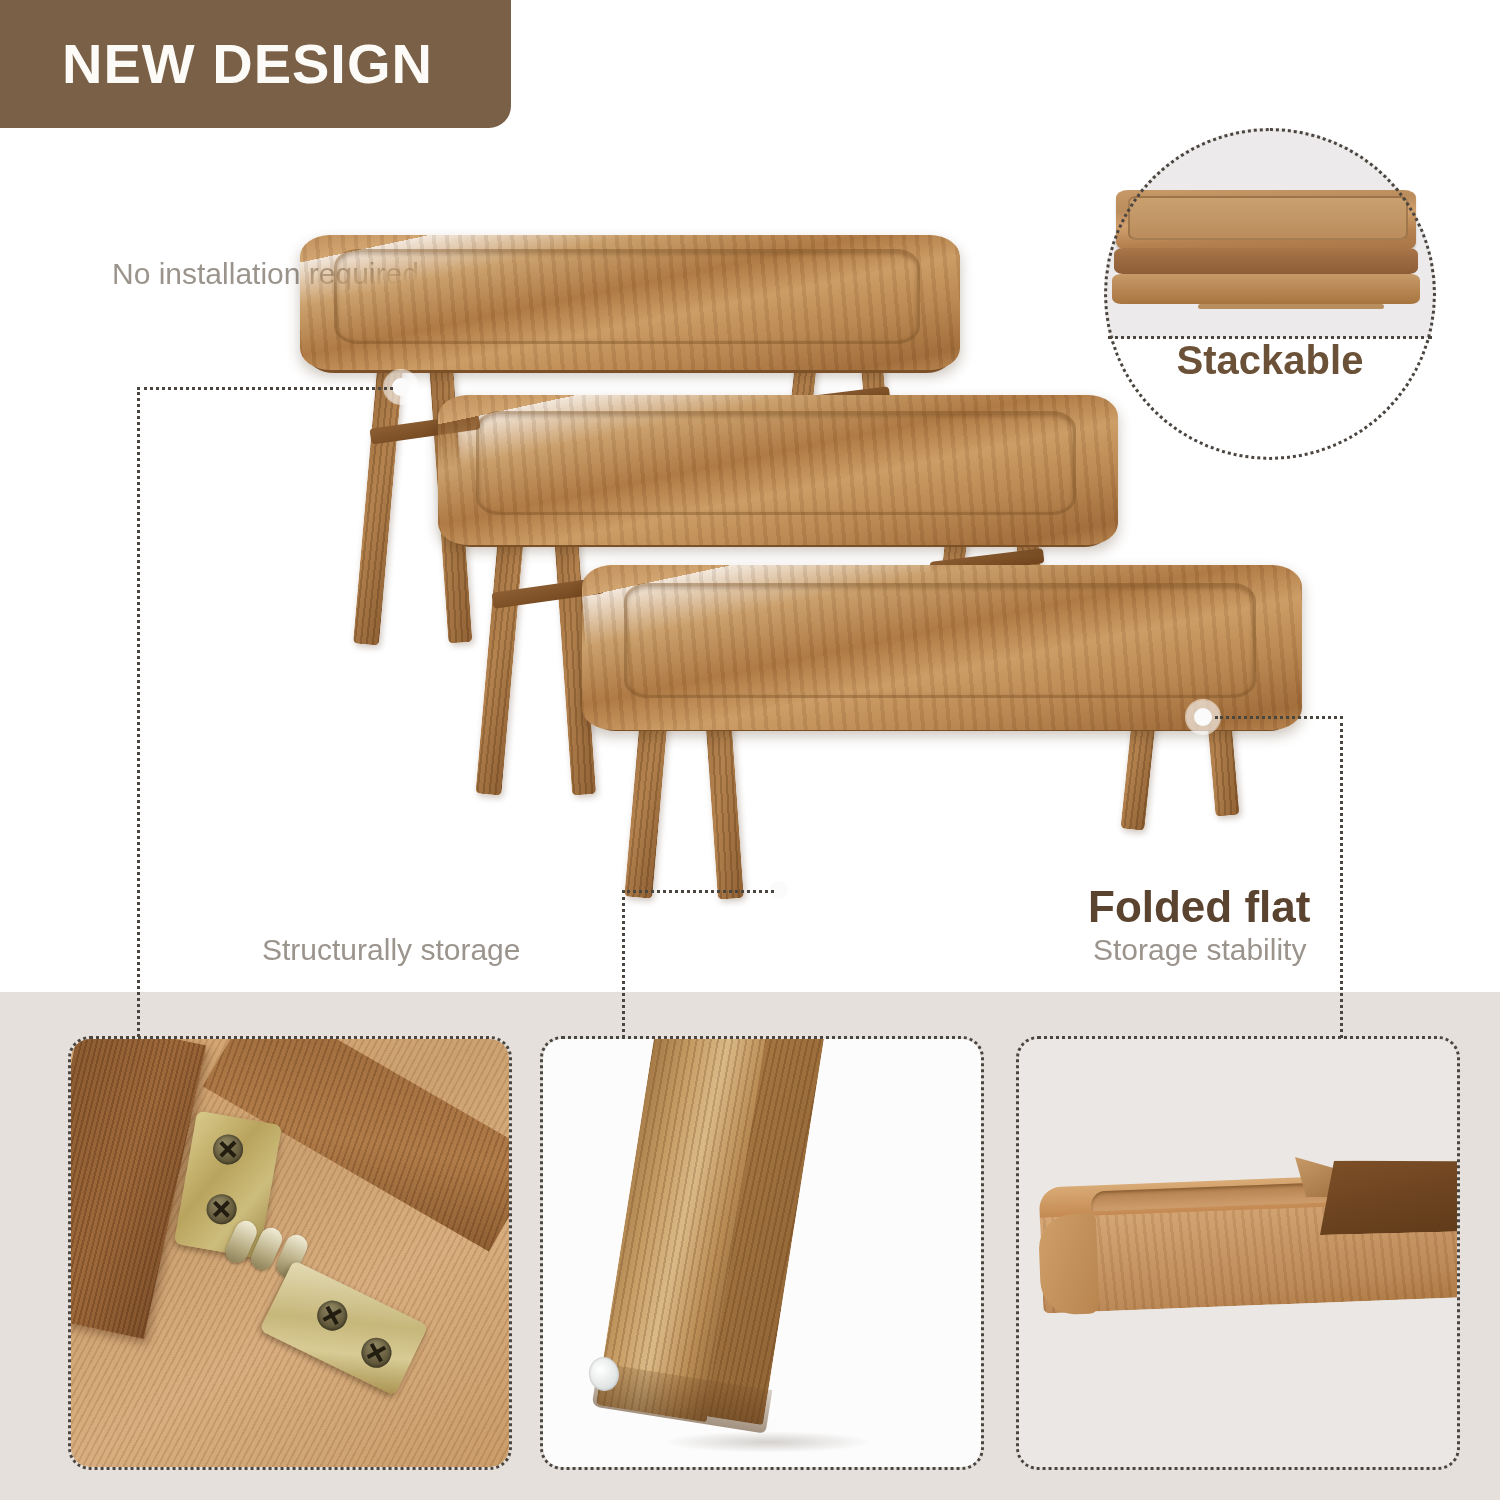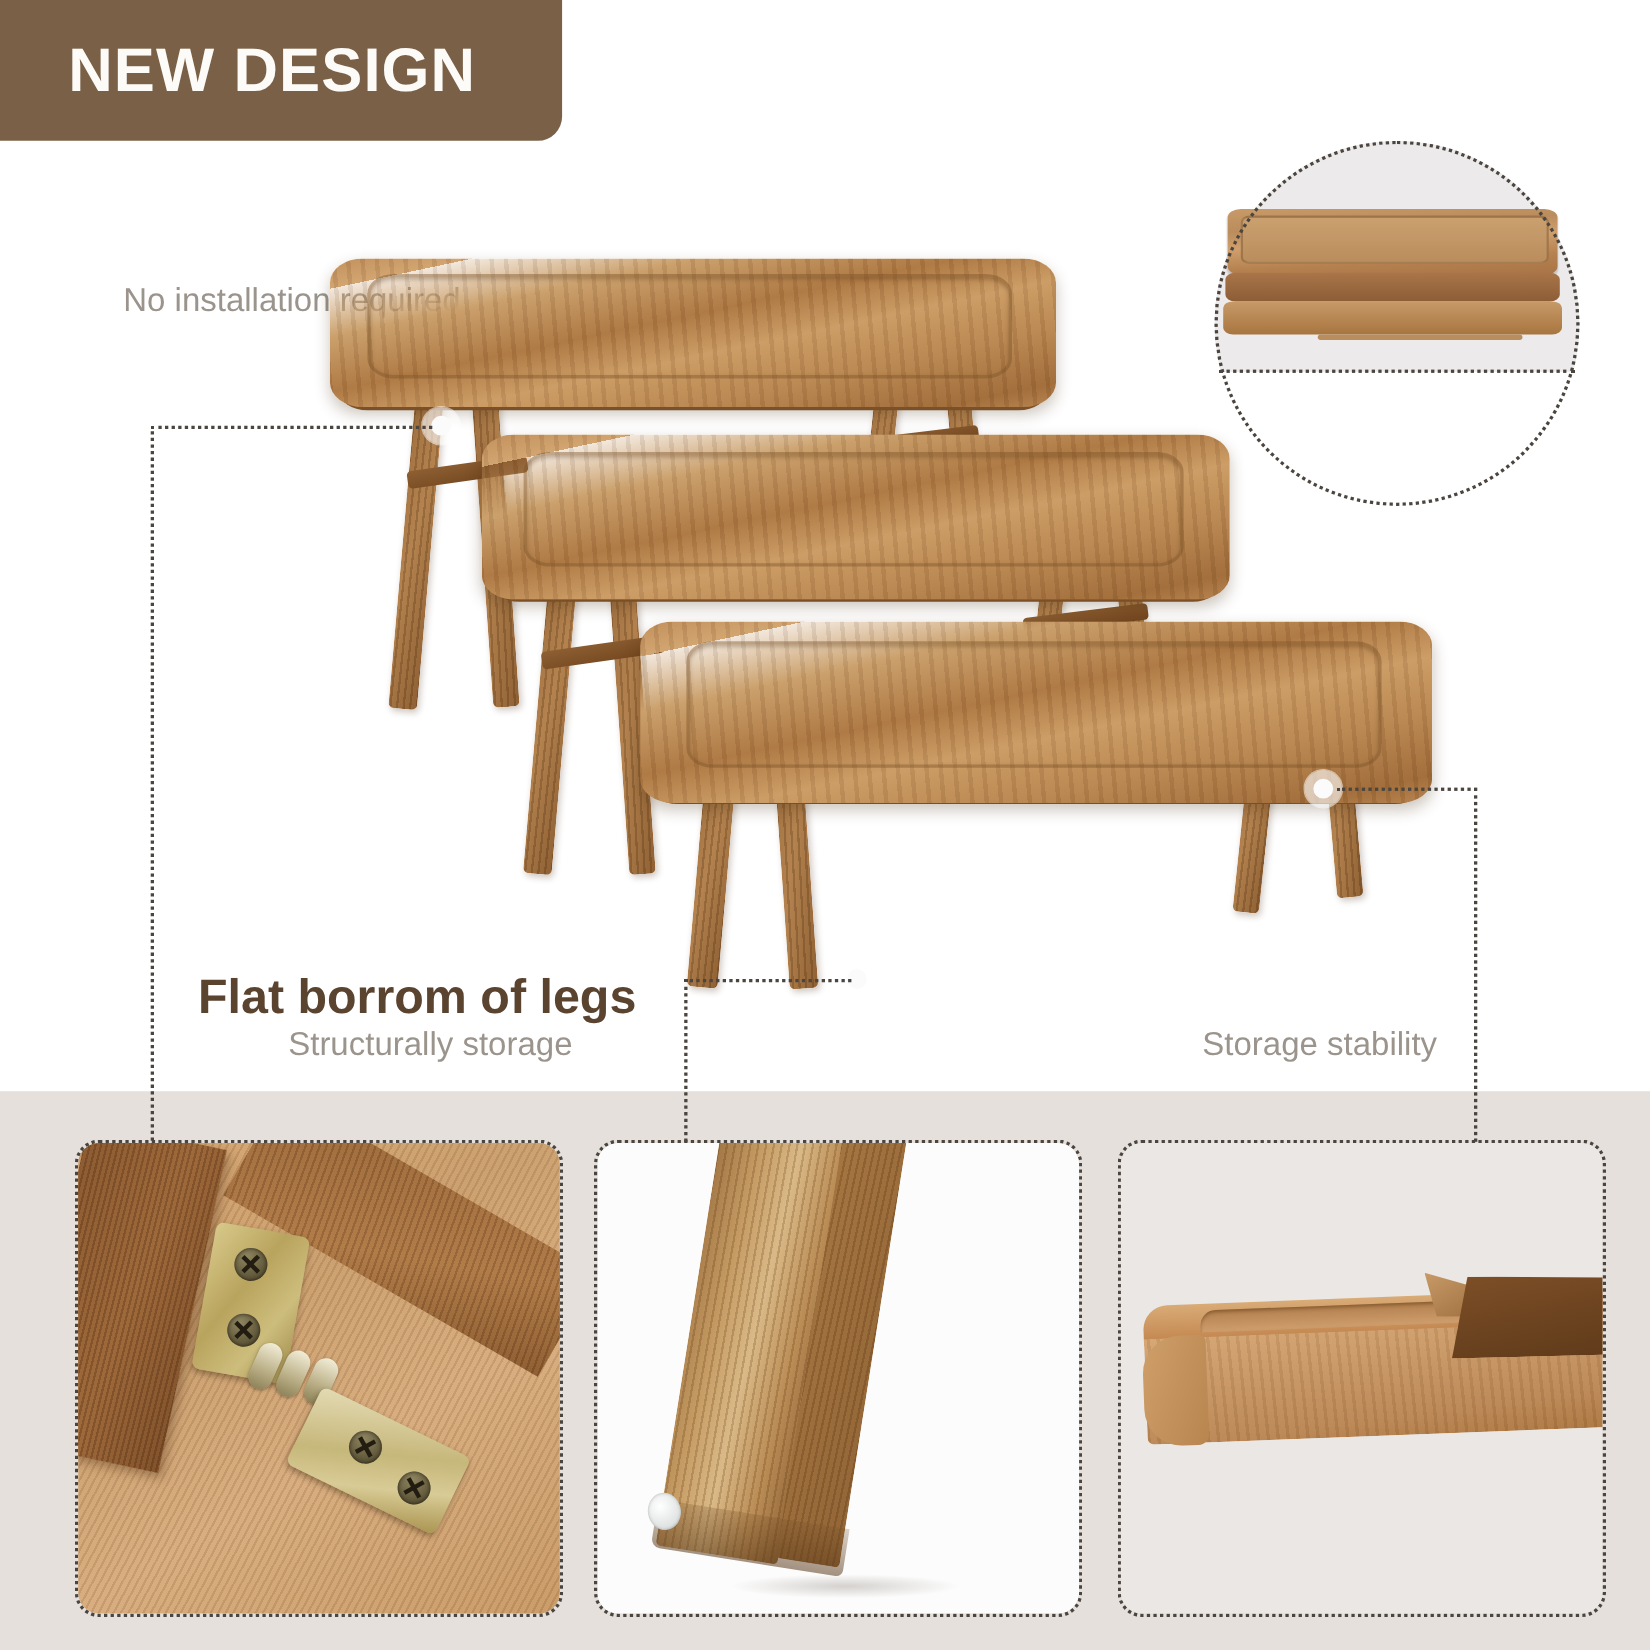--- a/index.html
+++ b/index.html
@@ -325,36 +325,37 @@
 <div class="stage">
 
   <div class="base-band"></div>
 
   <div class="badge">
     <div class="badge-text">NEW DESIGN</div>
   </div>
 
   <div class="hl-sub" id="s-fold">No installation required</div>
 
-  <div class="hl-title" id="t-flat">Flat borrom of legs</div>
   <div class="hl-sub" id="s-flat">Structurally storage</div>
 
+  <div class="hl-title" id="t-folded">Folded flat</div>
   <div class="hl-sub" id="s-folded">Storage stability</div>
 
   <div class="stack-fill"></div>
   <div class="stackboards">
     <div class="sb sb-top">
       <div class="sb-top-inner"></div>
     </div>
     <div class="sb sb-mid"></div>
     <div class="sb sb-bot"></div>
     <div class="sb-shadowline"></div>
   </div>
   <div class="stack-divider"></div>
   <div class="stack-circle"></div>
+  <div class="stack-title">Stackable</div>
 
   <div class="product">
 
     <div class="leg" style="left:96px;top:120px;width:26px;height:300px;transform:rotate(5deg);"></div>
     <div class="leg" style="left:168px;top:118px;width:24px;height:300px;transform:rotate(-4deg);"></div>
     <div class="leg" style="left:520px;top:90px;width:22px;height:190px;transform:rotate(6deg);"></div>
     <div class="leg" style="left:594px;top:86px;width:22px;height:180px;transform:rotate(-5deg);"></div>
     <div class="brace" style="left:100px;top:196px;width:110px;height:16px;transform:rotate(-8deg);"></div>
     <div class="brace" style="left:508px;top:168px;width:112px;height:15px;transform:rotate(-7deg);"></div>
 

